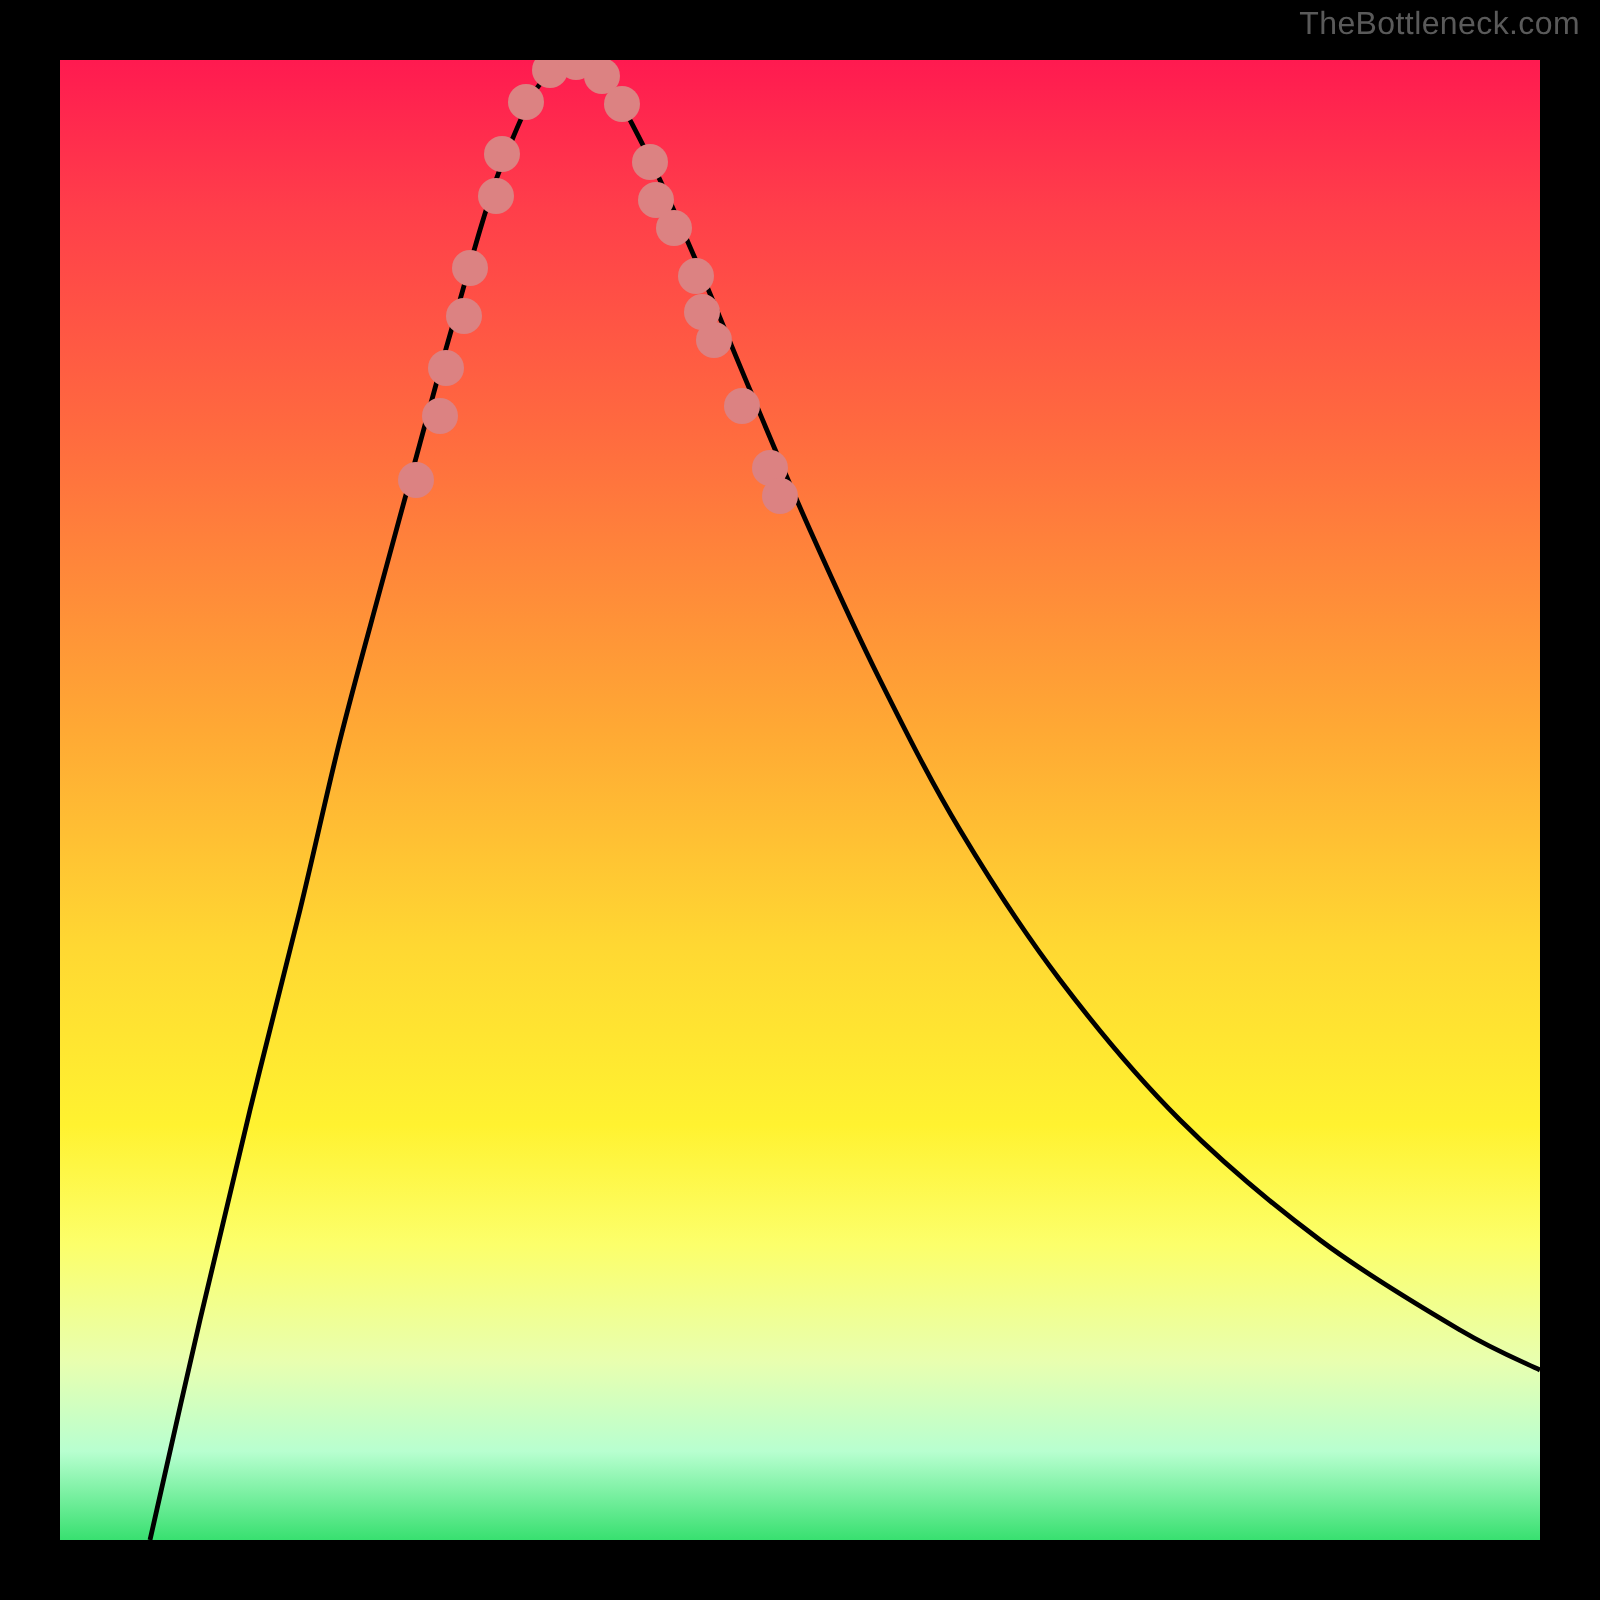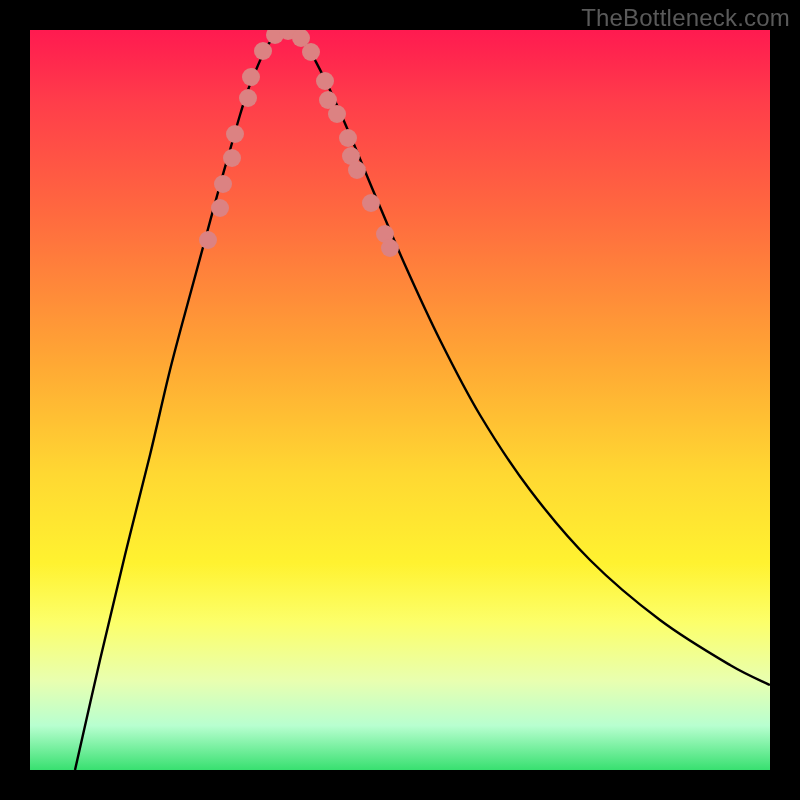--- a/index.html
+++ b/index.html
@@ -52,21 +52,21 @@
     left: 0;
     top: 0;
     width: 740px;
     height: 740px;
   }
   .watermark {
     position: absolute;
     top: 4px;
     right: 10px;
     color: #5a5a5a;
-    font-size: 24px;
+    font-size: 16px;
     font-weight: 500;
     letter-spacing: 0.2px;
   }
 </style>
 </head>
 <body>
 
 <div class="frame">
 
   <div class="watermark">TheBottleneck.com</div>

